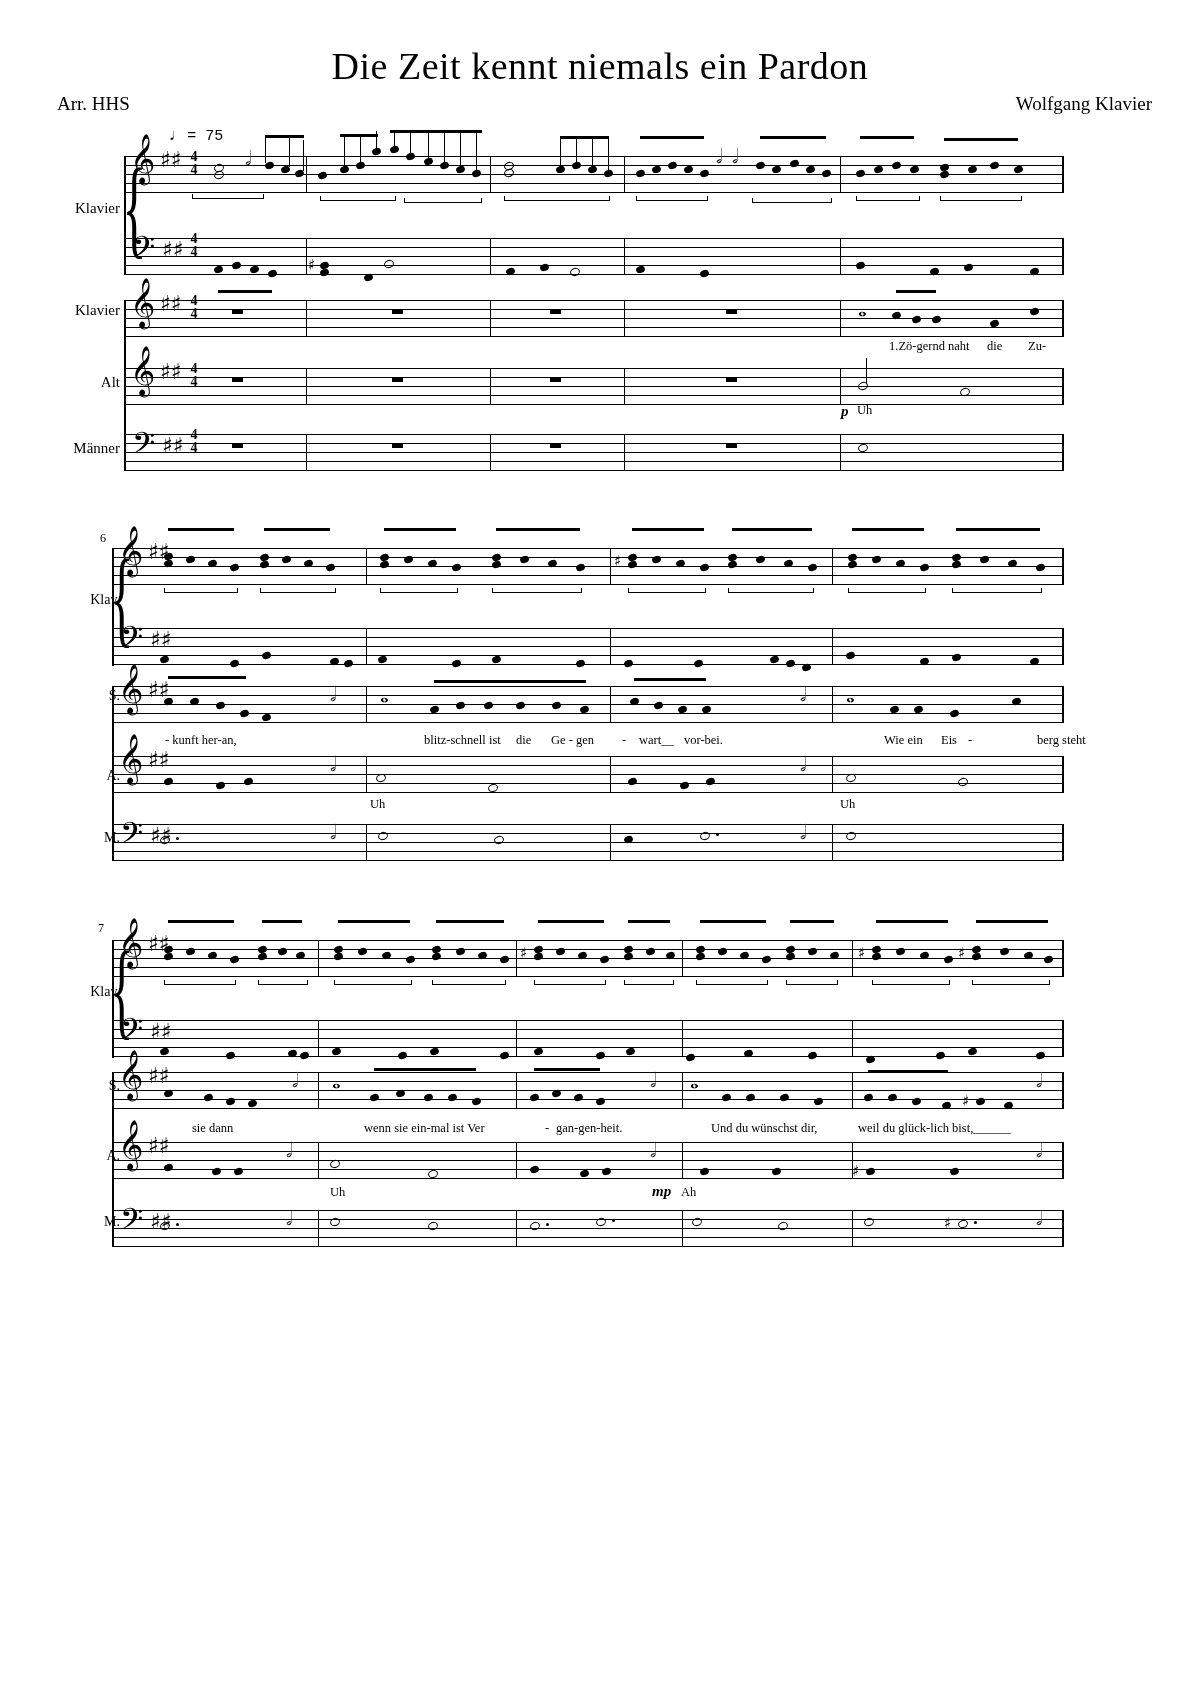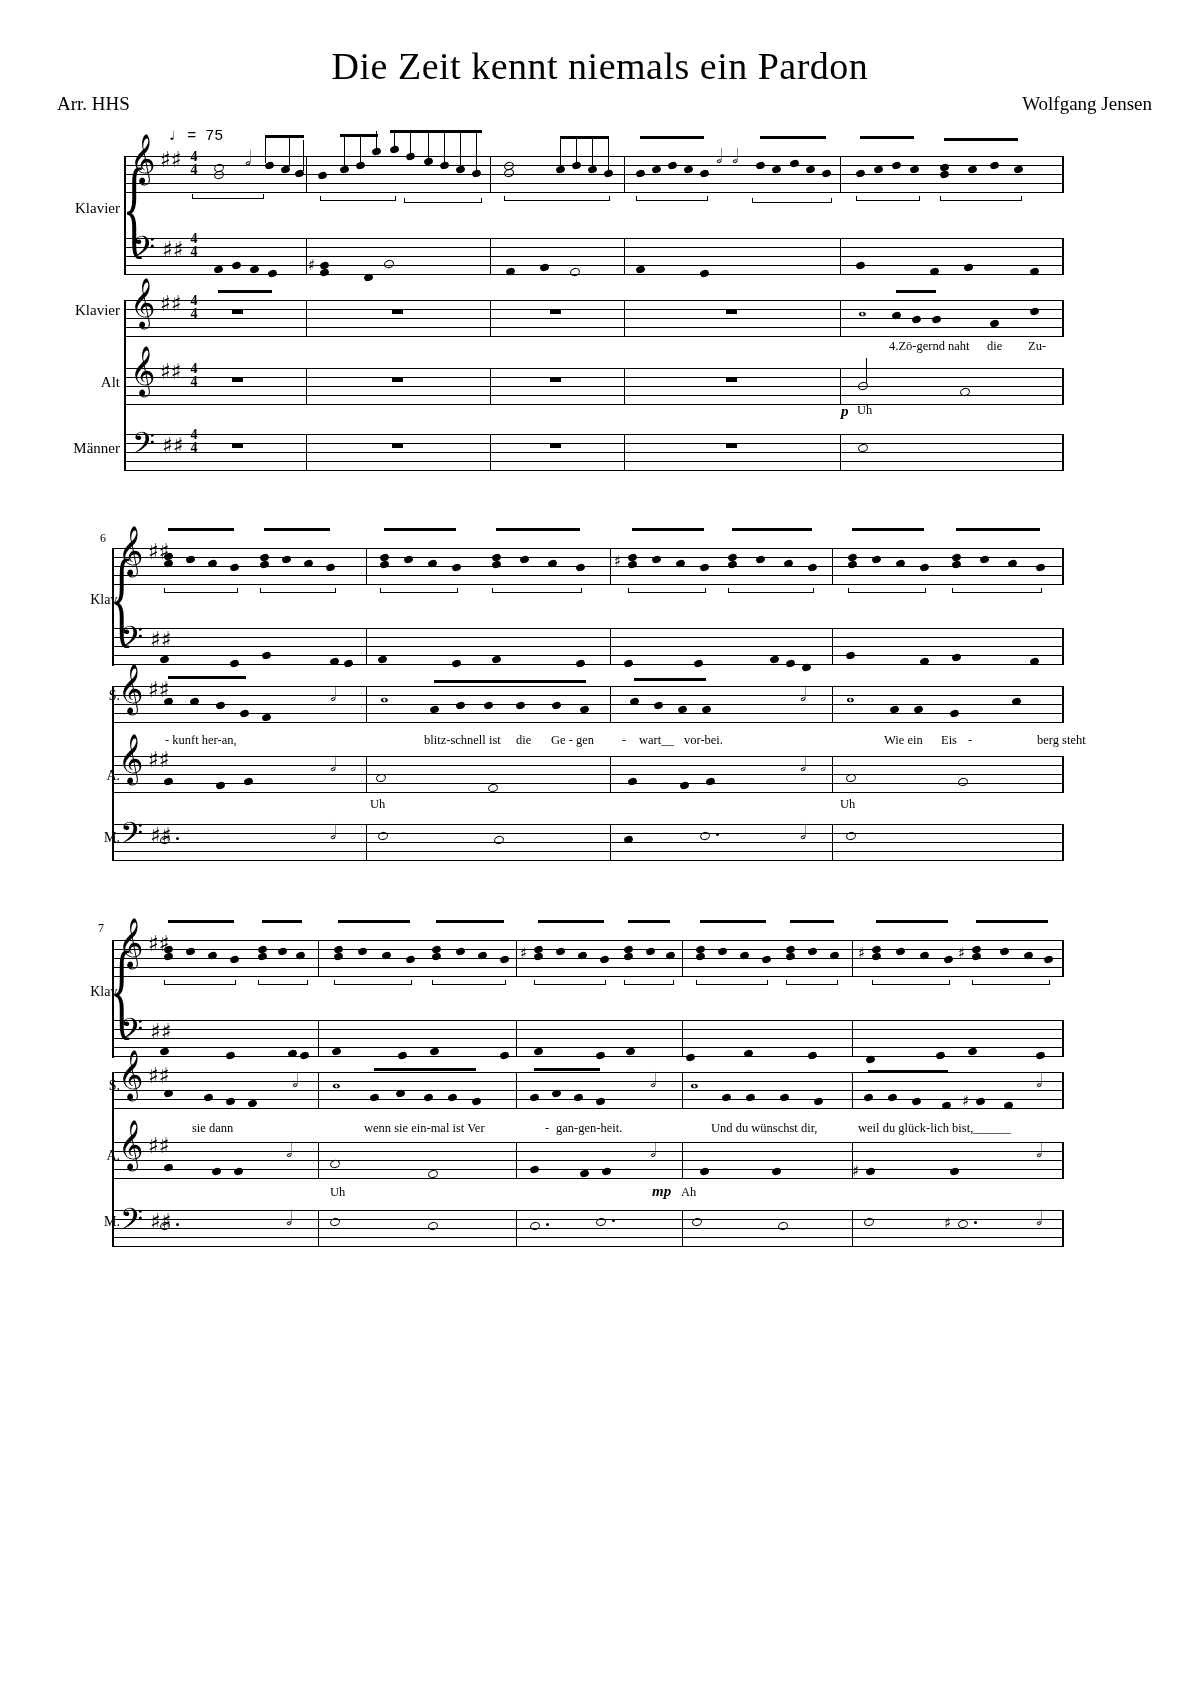--- a/index.html
+++ b/index.html
@@ -232,21 +232,21 @@
     font-family: "Liberation Serif", serif;
   }
 </style>
 </head>
 <body>
 
 <div class="sheet">
 
   <div class="title">Die Zeit kennt niemals ein Pardon</div>
   <div class="arranger">Arr. HHS</div>
-  <div class="composer">Wolfgang Jensen</div>
+  <div class="composer">Wolfgang Klavier</div>
   <div class="tempo">
     <span class="note-sym">♩</span>
     <span>= 75</span>
   </div>
 
   <div class="system" id="system-1">
 
     <div class="inst-label" style="left:48px; top:60px; width:72px;">Klavier</div>
     <div class="inst-label" style="left:48px; top:162px; width:72px;">Klavier</div>
     <div class="inst-label" style="left:48px; top:234px; width:72px;">Alt</div>
@@ -419,21 +419,21 @@
     <div class="rest-whole" style="left:392px; top:169px;"></div>
     <div class="rest-whole" style="left:550px; top:169px;"></div>
     <div class="rest-whole" style="left:726px; top:169px;"></div>
     <div class="rest4" style="left:858px; top:158px;">𝅝</div>
     <div class="nh" style="left:892px; top:172px;"></div>
     <div class="nh" style="left:912px; top:176px;"></div>
     <div class="nh" style="left:932px; top:176px;"></div>
     <div class="beam" style="left:896px; top:150px; width:40px;"></div>
     <div class="nh" style="left:990px; top:180px;"></div>
     <div class="nh" style="left:1030px; top:168px;"></div>
-    <div class="lyric" style="left:889px; top:199px;">4.Zö-gernd naht</div>
+    <div class="lyric" style="left:889px; top:199px;">1.Zö-gernd naht</div>
     <div class="lyric" style="left:987px; top:199px;">die</div>
     <div class="lyric" style="left:1028px; top:199px;">Zu-</div>
 
     <div class="staff" style="left:124px; top:228px; width:940px;">
       <div class="line"></div>
         <div class="line"></div>
         <div class="line"></div>
         <div class="line"></div>
         <div class="line"></div>
     </div>

